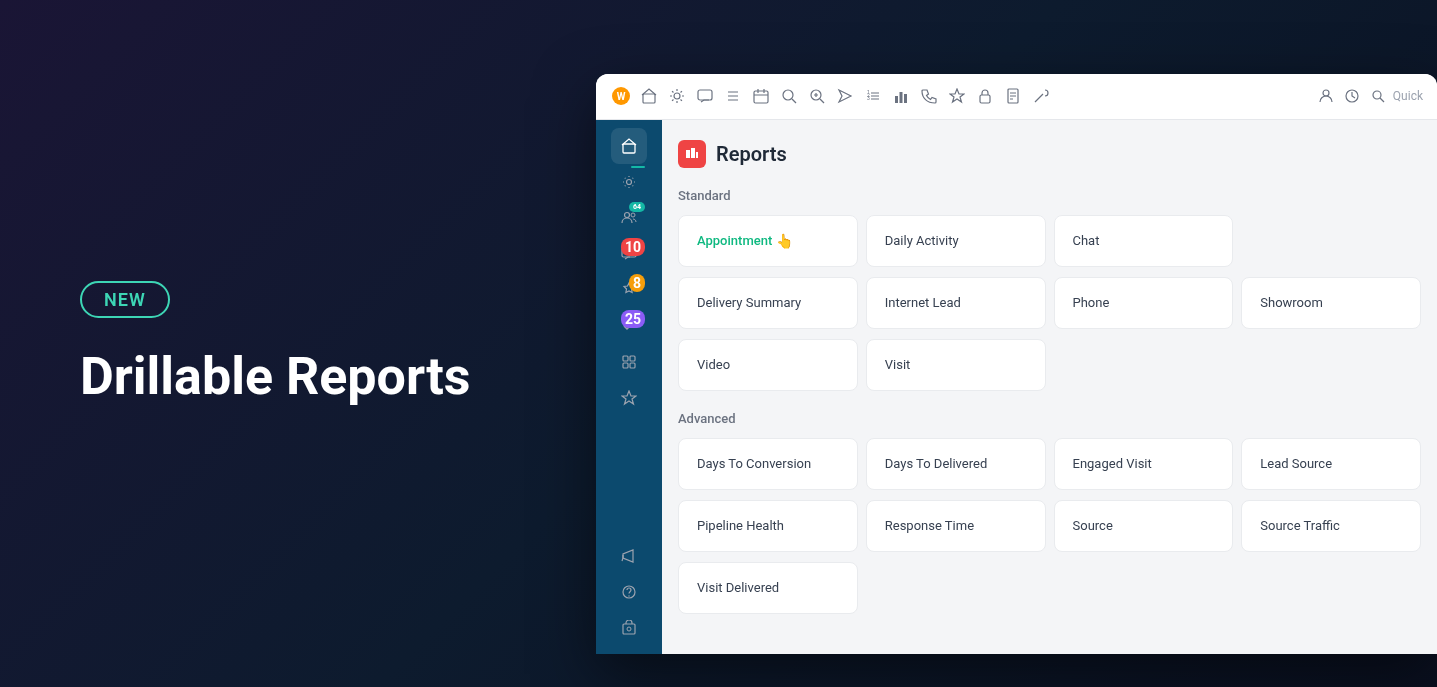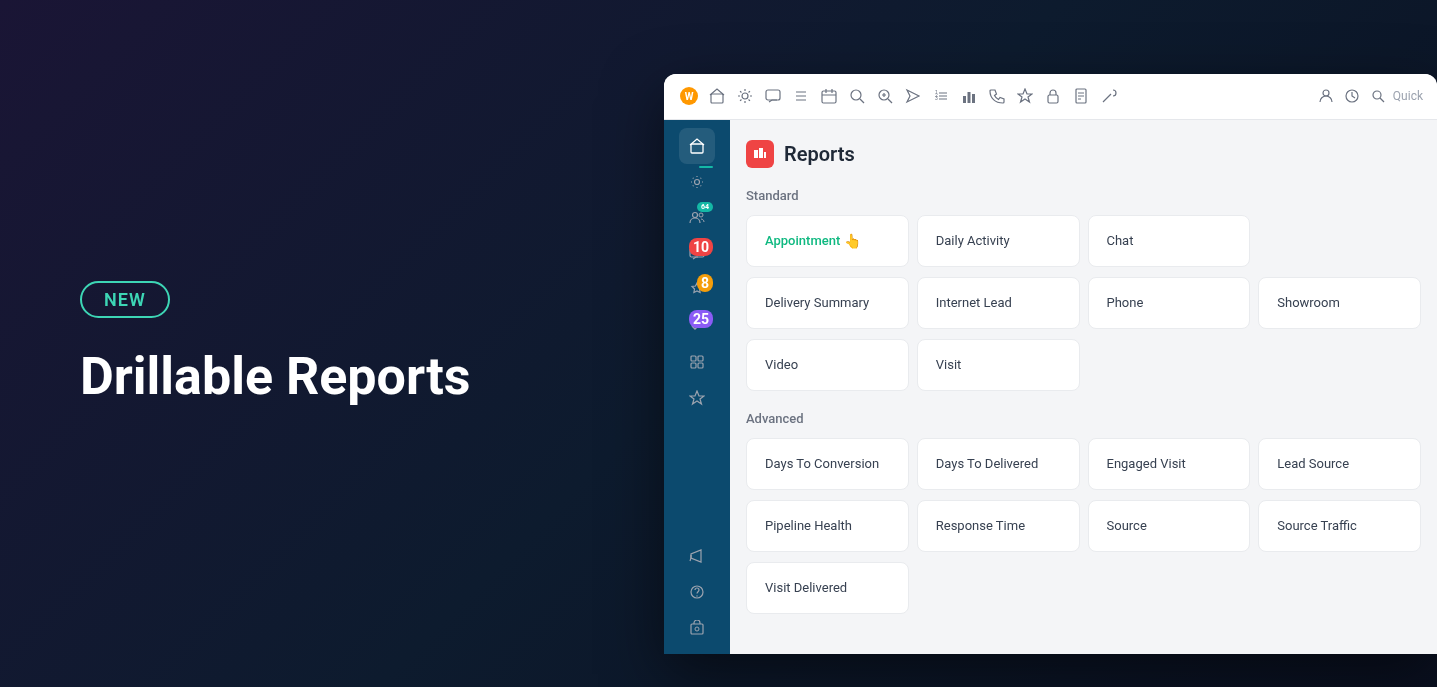--- a/index.html
+++ b/index.html
@@ -9,21 +9,21 @@
       background: linear-gradient(135deg, #1a1535 0%, #0d1b2e 50%, #0a1020 100%);
       font-family: -apple-system, BlinkMacSystemFont, 'Segoe UI', Roboto, sans-serif;
       overflow: hidden;
       display: flex;
       align-items: center;
       justify-content: flex-start;
     }
 
     
     .left-panel {
-      width: 664px;
+      width: 596px;
       padding: 60px 80px;
       flex-shrink: 0;
     }
 
     .new-badge {
       display: inline-block;
       border: 2px solid #3dd6b5;
       color: #3dd6b5;
       border-radius: 30px;
       padding: 6px 22px;

